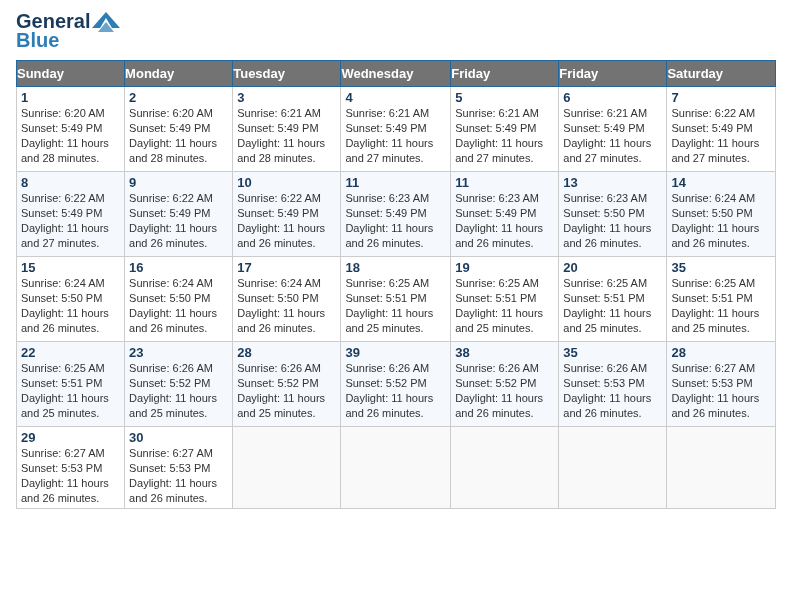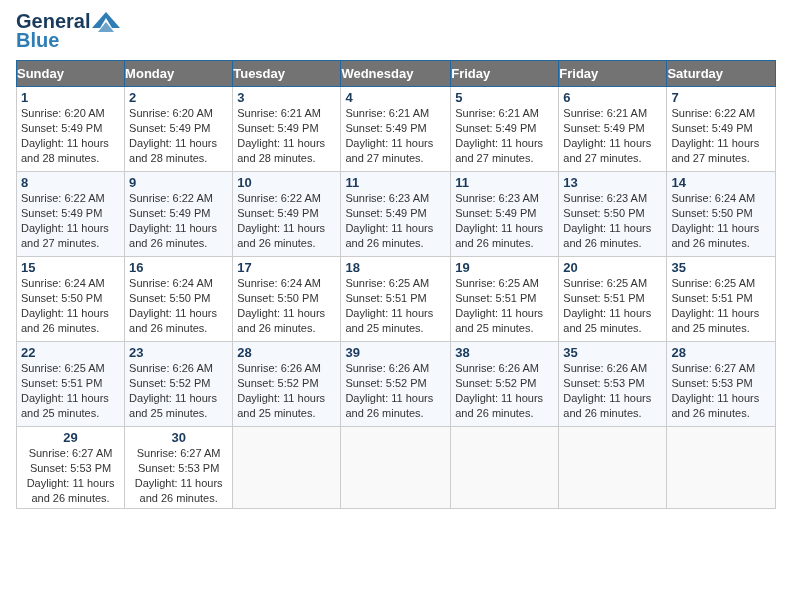--- a/index.html
+++ b/index.html
@@ -79,21 +79,20 @@
     .cell-text {
       font-size: 11px;
       color: #333;
       line-height: 1.35;
     }
     .empty {
       background: #f9f9f9 !important;
     }
     .last-row td {
       height: 70px;
-      text-align: center;
     }
   </style>
 </head>
 <body>
 
 <div class="page">
   <div class="header">
     <div class="logo">
       <div class="logo-row">
         <span style="font-size:20px;font-weight:bold;color:#1a3a5c;">General</span>

